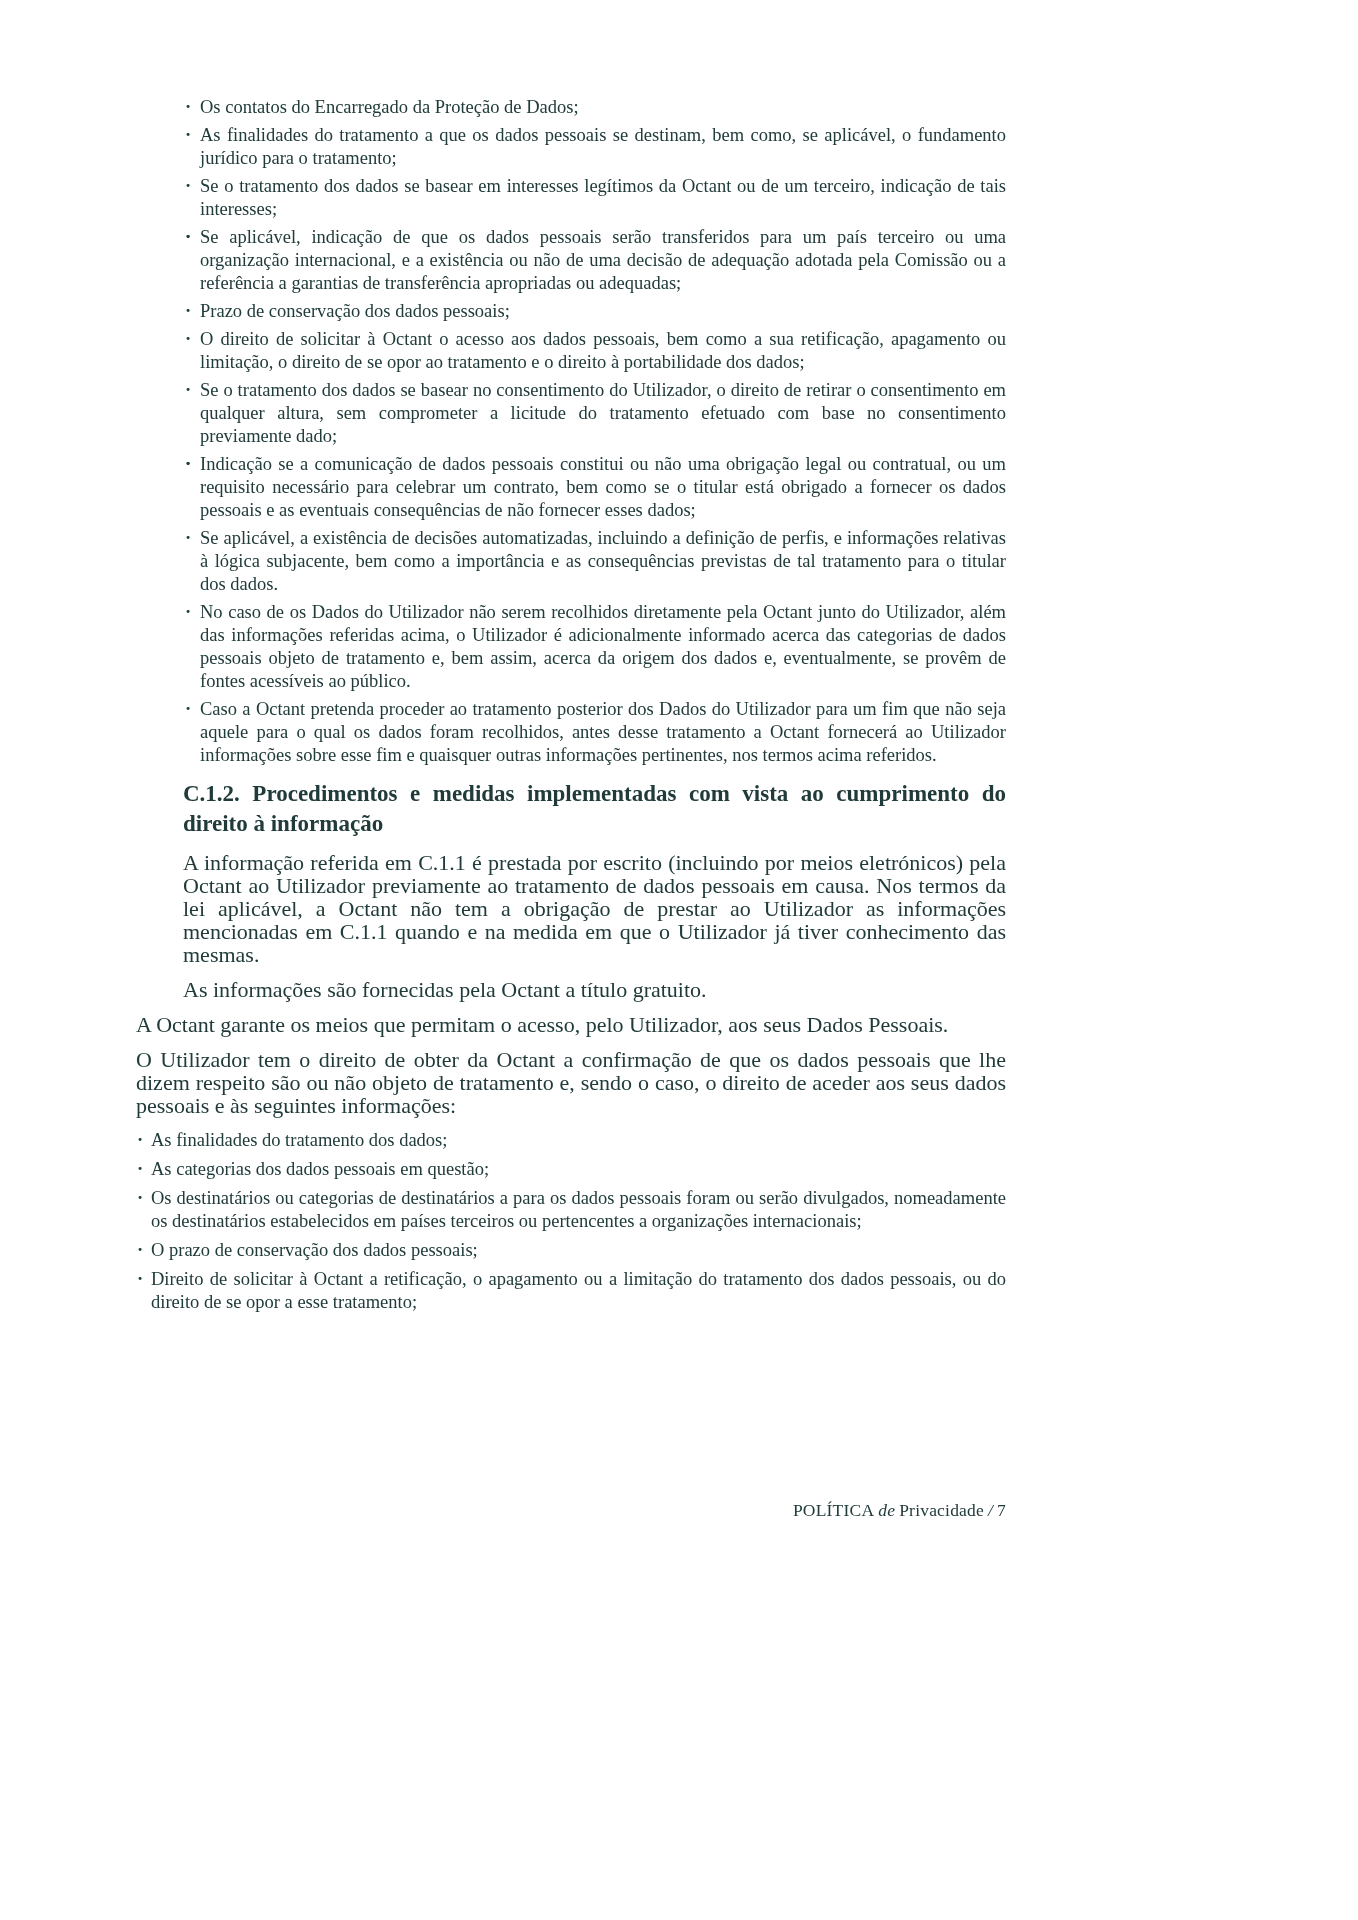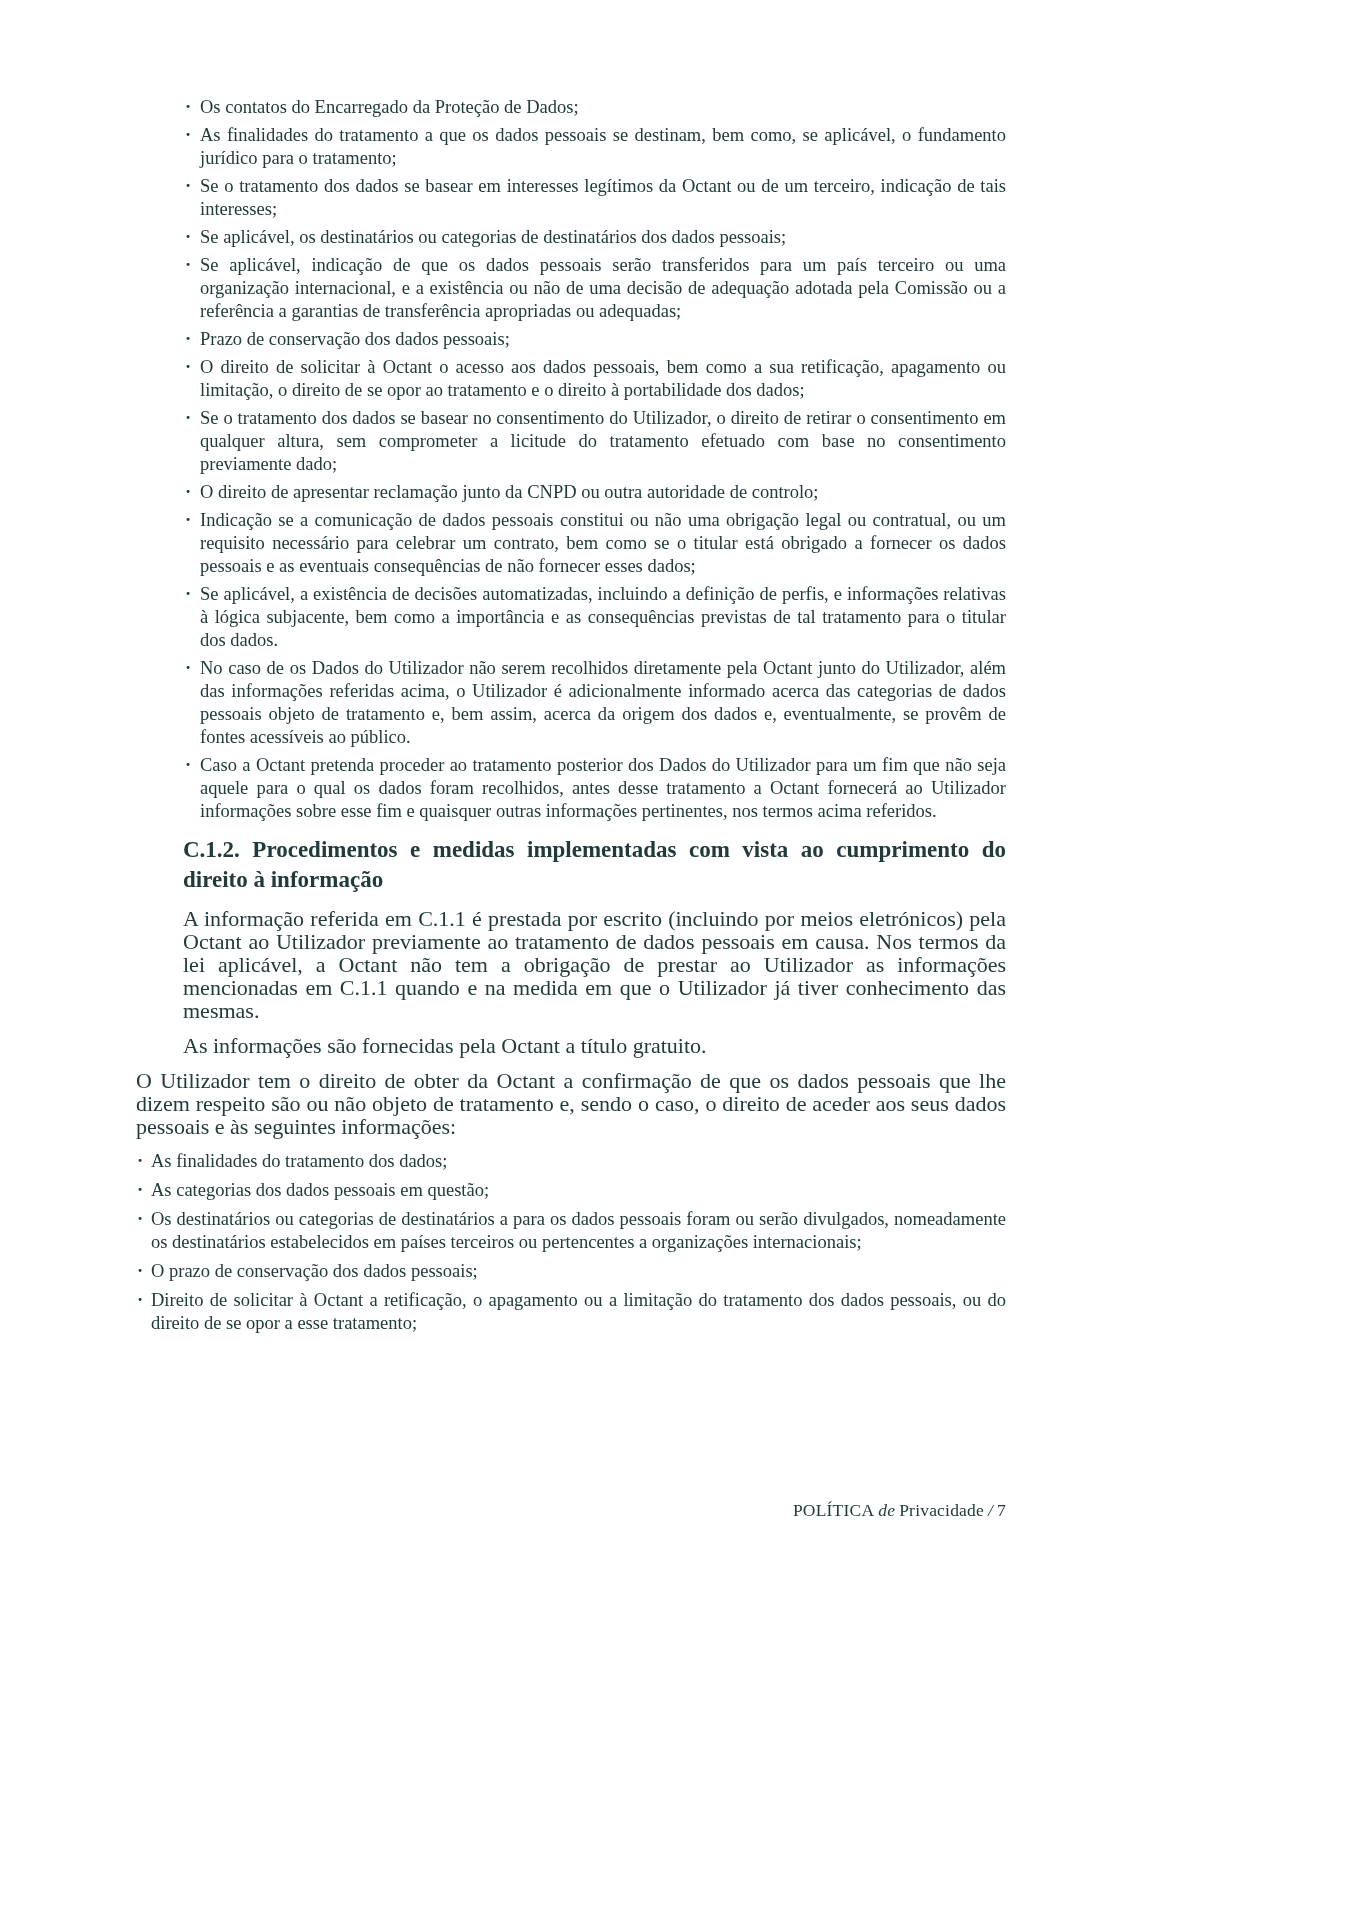--- a/index.html
+++ b/index.html
@@ -78,38 +78,39 @@
 </head>
 <body style="color: rgb(32, 59, 58); background: rgb(255, 255, 255);">
 
 <div class="content">
 
   <div class="indent-block">
     <ul class="doc-list">
       <li><span class="bullet">·</span><span>Os contatos do Encarregado da Proteção de Dados;</span></li>
       <li><span class="bullet">·</span><span>As finalidades do tratamento a que os dados pessoais se destinam, bem como, se aplicável, o fundamento jurídico para o tratamento;</span></li>
       <li><span class="bullet">·</span><span>Se o tratamento dos dados se basear em interesses legítimos da Octant ou de um terceiro, indicação de tais interesses;</span></li>
-      <li><span class="bullet">·</span><span>Se aplicável, os destinatários ou categorias de destinatários dos dados pessoais;</span></li>
+      <li><span class="bullet">·</span></li>
       <li><span class="bullet">·</span><span>Se aplicável, indicação de que os dados pessoais serão transferidos para um país terceiro ou uma organização internacional, e a existência ou não de uma decisão de adequação adotada pela Comissão ou a referência a garantias de transferência apropriadas ou adequadas;</span></li>
       <li><span class="bullet">·</span><span>Prazo de conservação dos dados pessoais;</span></li>
       <li><span class="bullet">·</span><span>O direito de solicitar à Octant o acesso aos dados pessoais, bem como a sua retificação, apagamento ou limitação, o direito de se opor ao tratamento e o direito à portabilidade dos dados;</span></li>
       <li><span class="bullet">·</span><span>Se o tratamento dos dados se basear no consentimento do Utilizador, o direito de retirar o consentimento em qualquer altura, sem comprometer a licitude do tratamento efetuado com base no consentimento previamente dado;</span></li>
-      <li><span class="bullet">·</span><span>O direito de apresentar reclamação junto da CNPD ou outra autoridade de controlo;</span></li>
+      <li><span class="bullet">·</span></li>
       <li><span class="bullet">·</span><span>Indicação se a comunicação de dados pessoais constitui ou não uma obrigação legal ou contratual, ou um requisito necessário para celebrar um contrato, bem como se o titular está obrigado a fornecer os dados pessoais e as eventuais consequências de não fornecer esses dados;</span></li>
       <li><span class="bullet">·</span><span>Se aplicável, a existência de decisões automatizadas, incluindo a definição de perfis, e informações relativas à lógica subjacente, bem como a importância e as consequências previstas de tal tratamento para o titular dos dados.</span></li>
       <li><span class="bullet">·</span><span>No caso de os Dados do Utilizador não serem recolhidos diretamente pela Octant junto do Utilizador, além das informações referidas acima, o Utilizador é adicionalmente informado acerca das categorias de dados pessoais objeto de tratamento e, bem assim, acerca da origem dos dados e, eventualmente, se provêm de fontes acessíveis ao público.</span></li>
       <li><span class="bullet">·</span><span>Caso a Octant pretenda proceder ao tratamento posterior dos Dados do Utilizador para um fim que não seja aquele para o qual os dados foram recolhidos, antes desse tratamento a Octant fornecerá ao Utilizador informações sobre esse fim e quaisquer outras informações pertinentes, nos termos acima referidos.</span></li>
     </ul>
 
     <h2 class="c12-heading">C.1.2. Procedimentos e medidas implementadas com vista ao cumprimento do direito à informação</h2>
     <p class="body">A informação referida em C.1.1 é prestada por escrito (incluindo por meios eletrónicos) pela Octant ao Utilizador previamente ao tratamento de dados pessoais em causa. Nos termos da lei aplicável, a Octant não tem a obrigação de prestar ao Utilizador as informações mencionadas em C.1.1 quando e na medida em que o Utilizador já tiver conhecimento das mesmas.</p>
     <p class="body">As informações são fornecidas pela Octant a título gratuito.</p>
   </div>
 
   <div class="outer-block">
+    <p class="body">A Octant garante os meios que permitam o acesso, pelo Utilizador, aos seus Dados Pessoais.</p>
     <p class="body">O Utilizador tem o direito de obter da Octant a confirmação de que os dados pessoais que lhe dizem respeito são ou não objeto de tratamento e, sendo o caso, o direito de aceder aos seus dados pessoais e às seguintes informações:</p>
 
     <ul class="doc-list tight list2">
       <li><span class="bullet">·</span><span>As finalidades do tratamento dos dados;</span></li>
       <li><span class="bullet">·</span><span>As categorias dos dados pessoais em questão;</span></li>
       <li><span class="bullet">·</span><span>Os destinatários ou categorias de destinatários a para os dados pessoais foram ou serão divulgados, nomeadamente os destinatários estabelecidos em países terceiros ou pertencentes a organizações internacionais;</span></li>
       <li><span class="bullet">·</span><span>O prazo de conservação dos dados pessoais;</span></li>
       <li><span class="bullet">·</span><span>Direito de solicitar à Octant a retificação, o apagamento ou a limitação do tratamento dos dados pessoais, ou do direito de se opor a esse tratamento;</span></li>
     </ul>
   </div>

